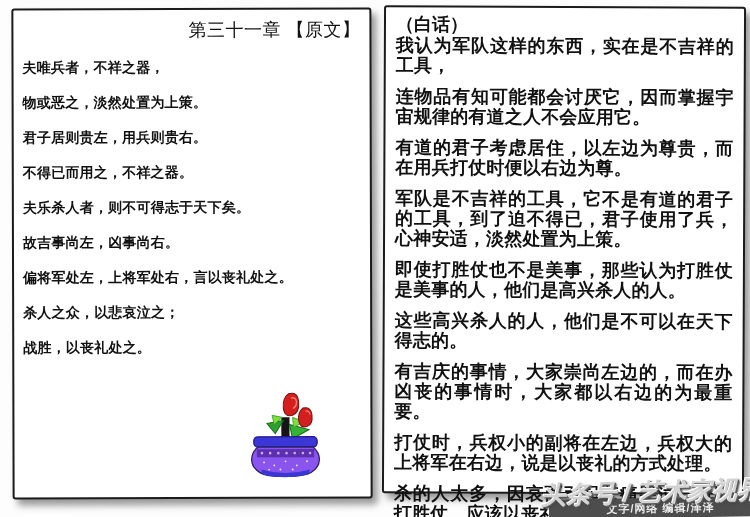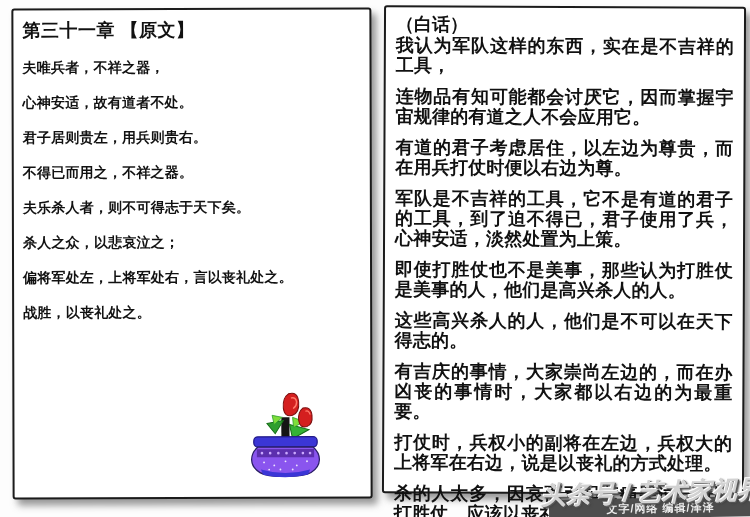--- a/index.html
+++ b/index.html
@@ -23,22 +23,23 @@
   .panel.left {
     left: 12px; top: 8px;
     width: 360px; height: 491px;
     padding: 5px 9px;
     transform: rotate(-0.15deg);
   }
   .panel.left h2 {
     font-size: 18px;
     line-height: 30px;
     margin-bottom: 5px;
-    font-weight: bold;
+    font-weight: normal;
     letter-spacing: 0.5px;
+    text-align: right;
   }
   .orig-line {
     font-size: 14px;
     line-height: 35px;
     white-space: nowrap;
     letter-spacing: 0.2px;
   }
   .panel.right {
     left: 383px; top: 6px;
     width: 362px; height: 488px;
@@ -97,26 +98,27 @@
 </style>
 </head>
 <body>
 
 <div class="page">
 
   <section class="panel left">
     <h2>第三十一章 【原文】</h2>
     <div>
         <div class="orig-line">夫唯兵者，不祥之器，</div>
-        <div class="orig-line">心神安适，故有道者不处。</div>
+        <div class="orig-line">物或恶之，淡然处置为上策。</div>
         <div class="orig-line">君子居则贵左，用兵则贵右。</div>
         <div class="orig-line">不得已而用之，不祥之器。</div>
         <div class="orig-line">夫乐杀人者，则不可得志于天下矣。</div>
+        <div class="orig-line">故吉事尚左，凶事尚右。</div>
+        <div class="orig-line">偏将军处左，上将军处右，言以丧礼处之。</div>
         <div class="orig-line">杀人之众，以悲哀泣之；</div>
-        <div class="orig-line">偏将军处左，上将军处右，言以丧礼处之。</div>
         <div class="orig-line">战胜，以丧礼处之。</div>
       </div>
 
     <svg class="flower-pot" viewBox="0 0 76 88" aria-hidden="true">
 
       <rect x="33" y="26" width="8" height="22" fill="#151515"></rect>
 
       <path d="M19,32 L35,29 L27,42 Z" fill="#2f9e2f" stroke="#176e17" stroke-width="1"></path>
       <path d="M41,33 L60,38 L44,47 Z" fill="#35b335" stroke="#176e17" stroke-width="1"></path>
       <path d="M24,24 L34,26 L26,33 Z" fill="#7edd3a" stroke="#2f9e2f" stroke-width="0.8"></path>

